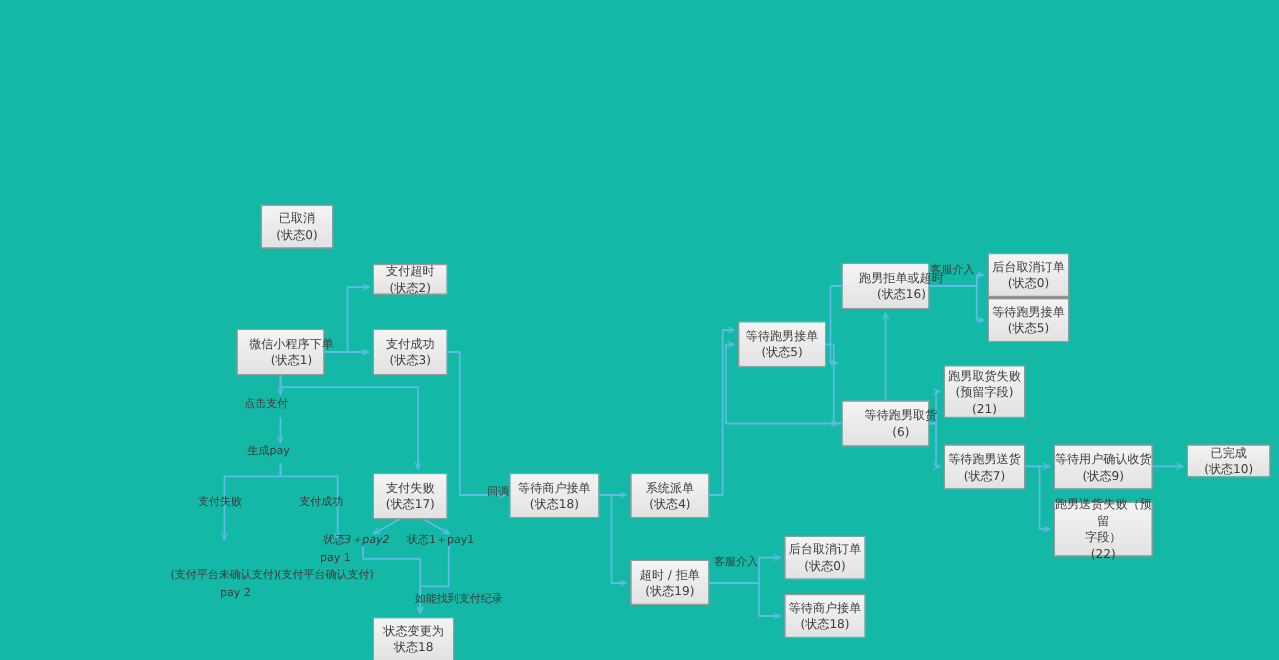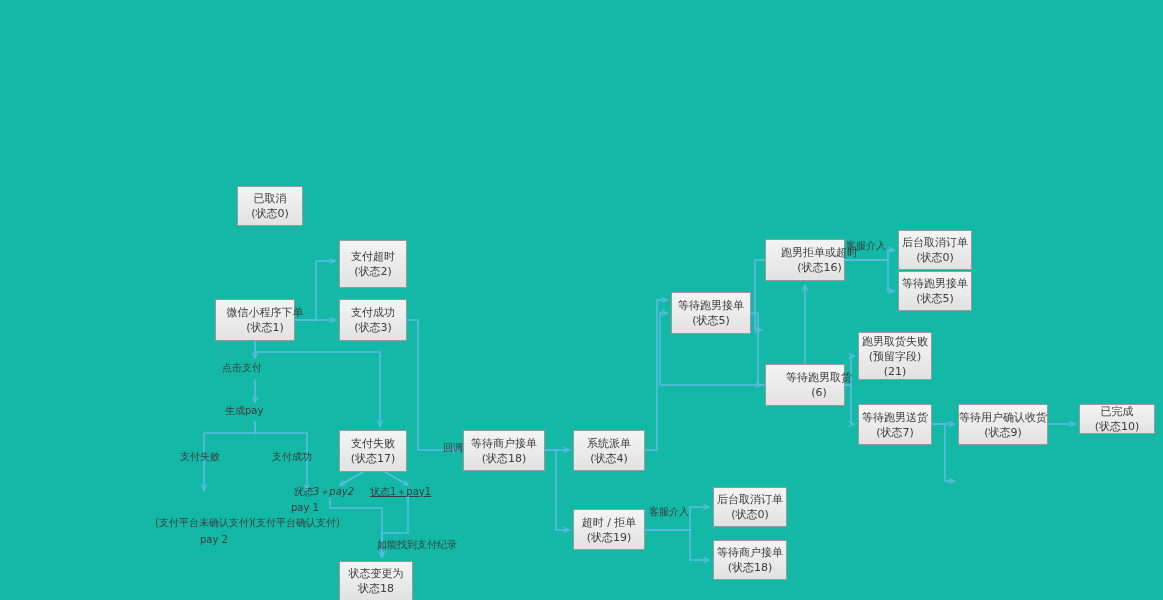--- a/index.html
+++ b/index.html
@@ -118,21 +118,21 @@
 
       <path d="M765,260 L755,260 L755,330 L761,330" marker-end=""></path>
     </g>
   </svg>
 
   <div class="node" style="left:237px;top:186px;width:66px;height:40px;">
     <span class="ln">已取消</span>
     <span class="ln">(状态0)</span>
   </div>
 
-  <div class="node" style="left:339px;top:240px;width:68px;height:48px;">
+  <div class="node" style="left:339px;top:240px;width:68px;height:28px;">
     <span class="ln">支付超时</span>
     <span class="ln">(状态2)</span>
   </div>
 
   <div class="node" style="left:215px;top:299px;width:80px;height:42px;padding-left:20px;">
     <span class="ln">微信小程序下单</span>
     <span class="ln">(状态1)</span>
   </div>
 
   <div class="node" style="left:339px;top:299px;width:68px;height:42px;">
@@ -209,34 +209,39 @@
   <div class="node" style="left:858px;top:404px;width:74px;height:41px;">
     <span class="ln">等待跑男送货</span>
     <span class="ln">(状态7)</span>
   </div>
 
   <div class="node" style="left:958px;top:404px;width:90px;height:41px;">
     <span class="ln">等待用户确认收货</span>
     <span class="ln">(状态9)</span>
   </div>
 
+  <div class="node wrap" style="left:958px;top:456px;width:90px;height:50px;">
+    <span class="ln">跑男送货失败（预留</span>
+    <span class="ln">字段）</span>
+    <span class="ln">(22)</span>
+  </div>
 
   <div class="node" style="left:1079px;top:404px;width:76px;height:30px;">
     <span class="ln">已完成</span>
     <span class="ln">(状态10)</span>
   </div>
 
   <div class="elabel" style="left:222px;top:361px;">点击支付</div>
   <div class="elabel" style="left:225px;top:404px;">生成pay</div>
   <div class="elabel" style="left:180px;top:450px;">支付失败</div>
   <div class="elabel" style="left:272px;top:450px;">支付成功</div>
   <div class="elabel" style="left:200px;top:501px;margin-top:32px;">pay 2</div>
   <div class="elabel" style="left:155px;top:516px;">(支付平台未确认支付)</div>
   <div class="elabel" style="left:291px;top:501px;">pay 1</div>
   <div class="elabel" style="left:252px;top:516px;">(支付平台确认支付)</div>
   <div class="elabel" style="left:293px;top:485px;font-style:italic;">状态3＋pay2</div>
-  <div class="elabel" style="left:370px;top:485px;text-decoration:underline;">状态1＋pay1</div>
+  <div class="elabel" style="left:370px;top:485px;">状态1＋pay1</div>
   <div class="elabel" style="left:377px;top:538px;">如能找到支付纪录</div>
   <div class="elabel" style="left:427px;top:441px;margin-left:16px;">回调</div>
   <div class="elabel" style="left:649px;top:505px;">客服介入</div>
   <div class="elabel" style="left:846px;top:239px;">客服介入</div>
 
 </div>
 
 </body></html>

